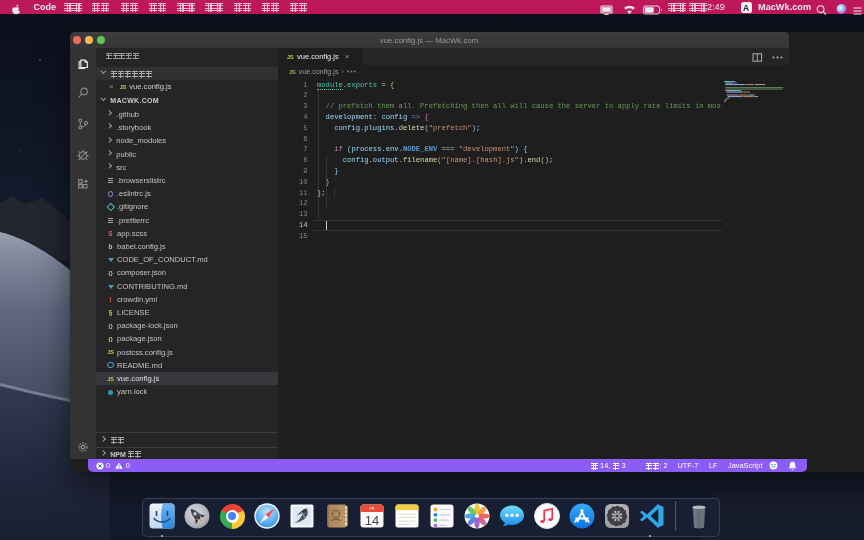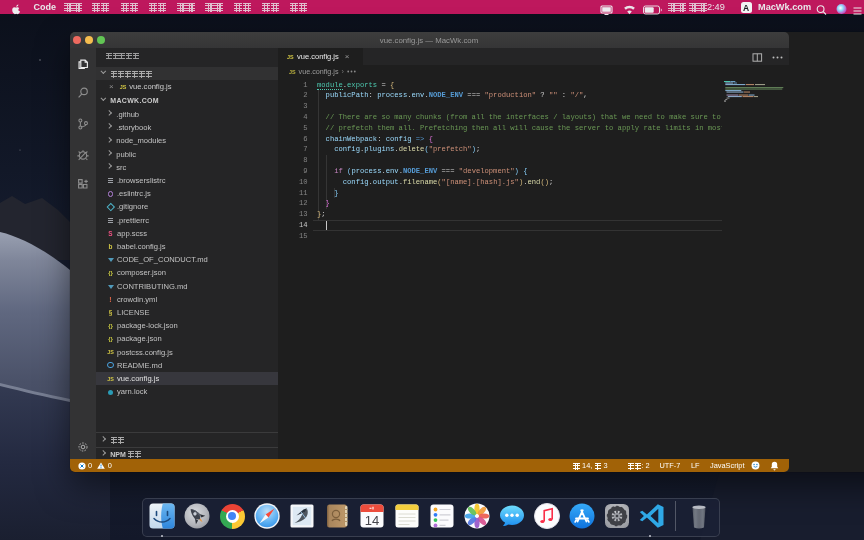--- a/index.html
+++ b/index.html
@@ -17,21 +17,21 @@
 #mbar{left:0;top:0;width:864px;height:14px;background:#be185d;color:rgba(233,234,236,.99);font-size:9px}
 #mbar .it{position:absolute;top:0;height:14px;line-height:14.5px;white-space:nowrap}
 
 #win{left:69.5px;top:32px;width:837px;height:440px;border-radius:5px;background:#1e1e1e;
  box-shadow:0 14px 32px rgba(0,0,0,.5),0 0 1px rgba(0,0,0,.9)}
 #tbar{left:0;top:0;width:719px;height:16px;background:linear-gradient(#3d3d3d,#353536);border-radius:5px 5px 0 0;color:rgba(155,155,155,.99);font-size:7.8px;text-align:center;line-height:17px}
 .tl{position:absolute;top:3.8px;width:8.4px;height:8.4px;border-radius:50%}
 #abar{left:0;top:16px;width:26.5px;height:411px;background:#333334}
 #sbar{left:26.5px;top:16px;width:182px;height:411px;background:#252526;color:rgba(197,197,197,.99);font-size:7.6px}
 #edit{left:208.5px;top:16px;width:510.5px;height:411px;background:#1e1e1e}
-#stbar{left:0;top:427px;width:719px;height:13px;background:#a16207;border-radius:0 0 5px 5px;color:rgba(255,255,255,.99);font-size:7.4px}
+#stbar{left:18px;top:427px;width:719px;height:13px;background:#8b5cf6;border-radius:0 0 5px 5px;color:rgba(255,255,255,.99);font-size:7.4px}
 #stbar .it{position:absolute;top:0;height:13px;line-height:13.5px;white-space:nowrap}
 
 .row{position:absolute;left:0;width:182px;height:13.2px;line-height:13.4px;white-space:nowrap}
 .fi{display:inline-block;width:9px;text-align:center;margin-right:2px;font-size:6.5px;vertical-align:0.2px}
 
 .ch{display:inline-block;width:3.3px;height:3.3px;border:solid #9a9a9a;border-width:1px 1px 0 0;transform:rotate(45deg);margin:0 5px 0 0;vertical-align:1.5px}
 .cv{transform:rotate(135deg);vertical-align:2.5px}
 .js{font-weight:bold;font-size:5.4px;color:rgba(215,202,69,.99);letter-spacing:0}
 .ib{display:inline-block;vertical-align:-.5px}
 .i-list{width:5.5px;height:5.5px;background:repeating-linear-gradient(to bottom,#9da0a6 0 1px,transparent 1px 2.2px)}
@@ -251,25 +251,23 @@
 8
 9
 10
 11
 12
 13
 <span style="color:rgba(198,198,198,.99)">14</span>
 15</div>
  <div id="code" class="a">
       <div><span class="tl2" style="border-bottom:1px dotted #4ec9b0">module</span>.<span class="tl2">exports</span> = <span class="bg1">{</span></div>
-<div>  <span class="lb">publicPath</span>: <span class="lb">process</span>.<span class="lb">env</span>.<span class="cb">NODE_ENV</span> === <span class="or">"production"</span> ? <span class="or">""</span> : <span class="or">"/"</span>,</div>
 <div></div>
-<div>  <span class="gr">// There are so many chunks (from all the interfaces / layouts) that we need to make sure to</span></div>
 <div>  <span class="gr">// prefetch them all. Prefetching then all will cause the server to apply rate limits in most cases.</span></div>
-<div>  <span class="lb">chainWebpack</span>: <span class="lb">config</span> <span class="kb">=&gt;</span> <span class="bg2">{</span></div>
+<div>  <span class="lb">development</span>: <span class="lb">config</span> <span class="kb">=&gt;</span> <span class="bg2">{</span></div>
 <div>    <span class="lb">config</span>.<span class="lb">plugins</span>.<span class="yf">delete</span><span class="bg3">(</span><span class="or">"prefetch"</span><span class="bg3">)</span>;</div>
 <div></div>
 <div>    <span class="pu">if</span> <span class="bg3">(</span><span class="lb">process</span>.<span class="lb">env</span>.<span class="cb">NODE_ENV</span> === <span class="or">"development"</span><span class="bg3">)</span> <span class="bg3">{</span></div>
 <div>      <span class="lb">config</span>.<span class="lb">output</span>.<span class="yf">filename</span><span class="bg1">(</span><span class="or">"[name].[hash].js"</span><span class="bg1">)</span>.<span class="yf">end</span><span class="bg1">()</span>;</div>
 <div>    <span class="bg3">}</span></div>
 <div>  <span class="bg2">}</span></div>
 <div><span class="bg1">}</span>;</div>
 <div></div>
     </div>
 

